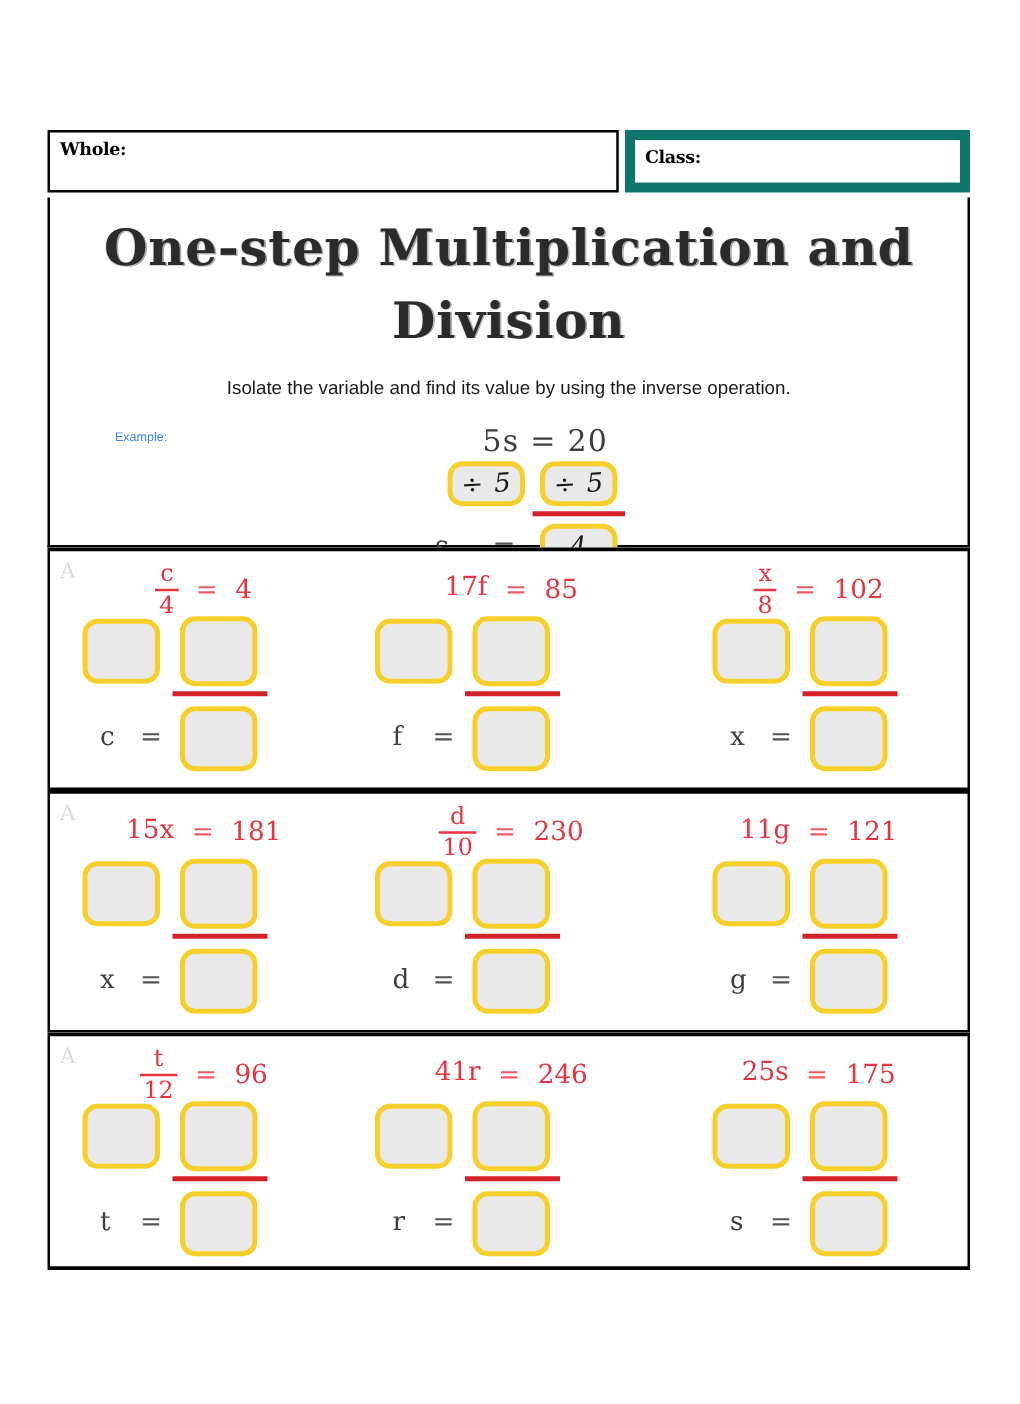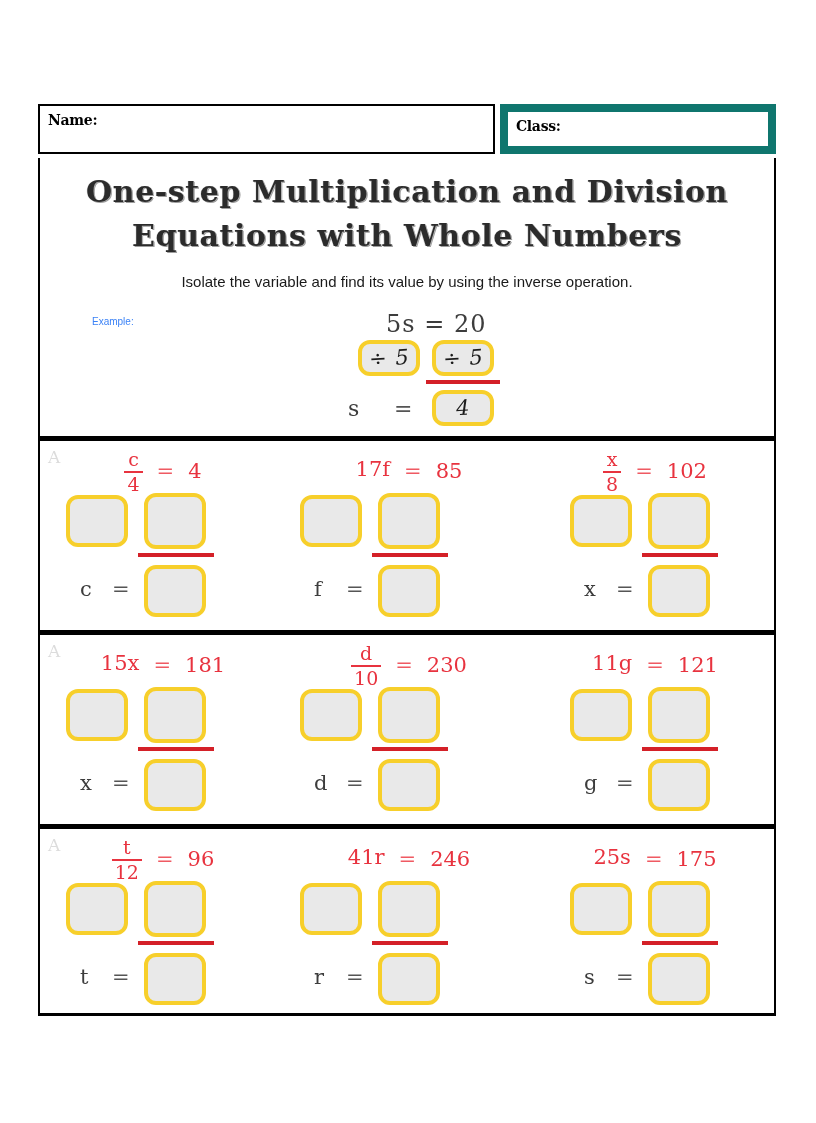--- a/index.html
+++ b/index.html
@@ -65,21 +65,21 @@
     border-top: none;
     box-sizing: border-box;
     background: #ffffff;
   }
   .worksheet-title {
     margin: 0;
     padding-top: 12px;
     text-align: center;
     font-family: "DejaVu Serif", serif;
     font-weight: bold;
-    font-size: 30px;
+    font-size: 40px;
     line-height: 1.45;
     color: #2b2b2b;
     letter-spacing: 0.6px;
     text-shadow:
        0.7px 0 0 #b9b9b9,
       -0.6px 0.4px 0 #d8d8d8,
        1.2px 0.6px 0 #9d9d9d;
   }
   .worksheet-title .tl-line { display: block; }
   .instructions {
@@ -342,31 +342,30 @@
   .prob.c2 .wbar       { left: 110px; }
   .prob.c2 .ans-var    { left: 52px; }
   .prob.c2 .ans-eq     { left: 84px; }
   .prob.c2 .ans-box    { left: 116px; }
 </style>
 </head>
 <body>
 
 <div class="name-class-row">
   <div class="name-box">
-    <span class="field-label">Name:</span>
+    <span class="field-label">Whole:</span>
   </div>
   <div class="class-box">
     <span class="field-label">Class:</span>
   </div>
 </div>
 
 <div class="title-block">
   <h1 class="worksheet-title">
     <span class="tl-line">One-step Multiplication and Division</span>
-    <span class="tl-line">Equations with Whole Numbers</span>
   </h1>
   <p class="instructions">Isolate the variable and find its value by using the inverse operation.</p>
 
   <div class="example-wrap">
     <span class="example-label">Example:</span>
 
     <div class="example-eq">
       <div class="ex-top">5s  =  20</div>
 
       <div class="ex-mid">

